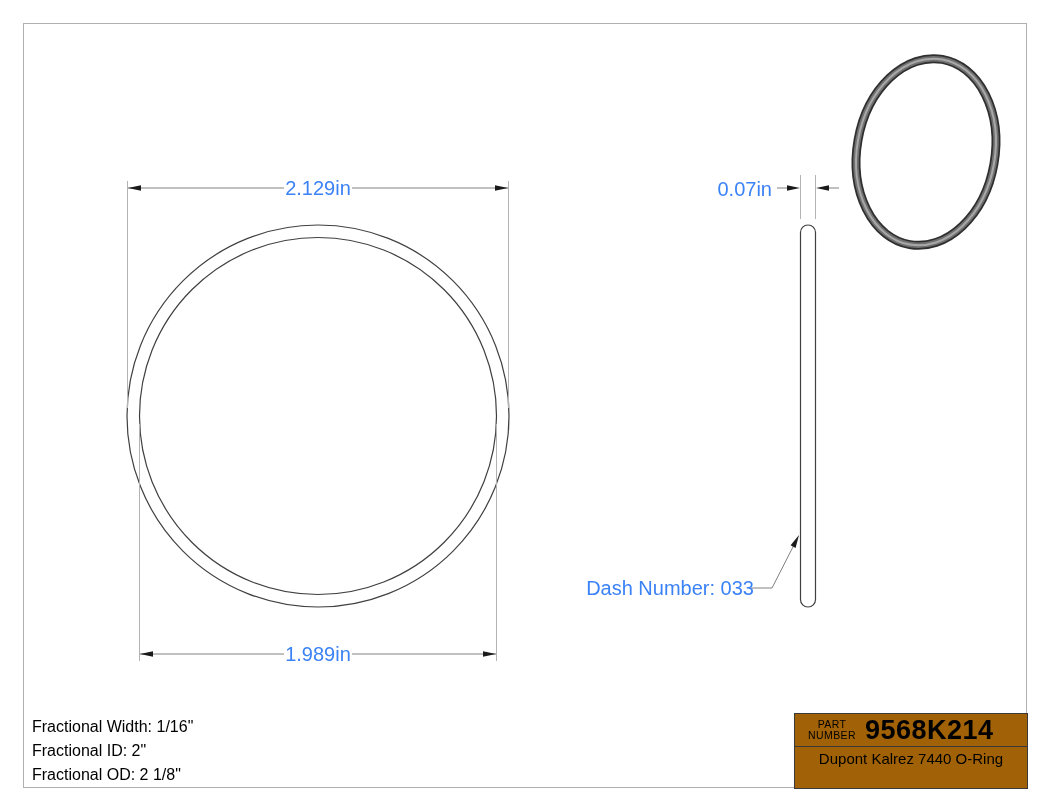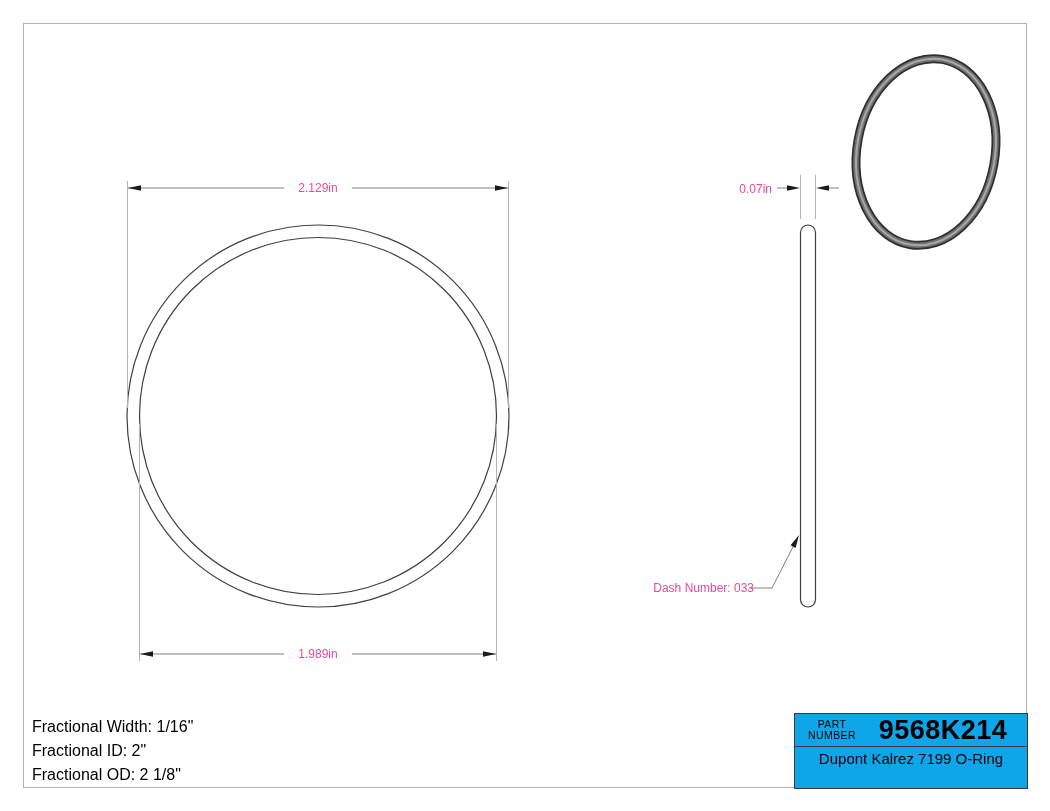--- a/index.html
+++ b/index.html
@@ -15,61 +15,61 @@
     background: #ffffff;
     overflow: hidden;
   }
   svg.linework {
     position: absolute;
     left: 0; top: 0;
     width: 1050px; height: 811px;
   }
   .label {
     position: absolute;
-    font-size: 12px;
+    font-size: 20px;
     line-height: 18px;
     white-space: nowrap;
-    color: #ec4899;
+    color: #3b82f6;
   }
   .dim-label-center { transform: translateX(-50%); }
   .notes {
     position: absolute;
     left: 32px;
     top: 715px;
     font-size: 16px;
     line-height: 24px;
     white-space: nowrap;
   }
   .part-box {
     position: absolute;
     left: 794px;
     top: 713px;
     width: 232px;
     height: 74px;
     border: 1px solid #3a3a3a;
-    background: #0ea5e9;
+    background: #a16207;
     box-sizing: content-box;
   }
   .part-box-top {
     height: 32px;
     border-bottom: 1px solid #3a3a3a;
     display: flex;
     align-items: center;
   }
   .part-label {
     width: 66px;
     margin-left: 4px;
     font-size: 10.5px;
     line-height: 11px;
     text-align: center;
     letter-spacing: 0.4px;
   }
   .part-number {
     flex: 1;
-    text-align: center;
+    text-align: left;
     font-size: 27px;
     font-weight: bold;
     letter-spacing: 0.5px;
     padding-right: 6px;
   }
   .part-box-bottom {
     text-align: center;
     font-size: 15px;
     line-height: 19px;
     padding-top: 2px;
@@ -138,17 +138,17 @@
 
   <div class="part-box">
     <div class="part-box-top">
       <div class="part-label">
         <div>PART</div>
         <div>NUMBER</div>
       </div>
       <div class="part-number">9568K214</div>
     </div>
     <div class="part-box-bottom">
-      <div>Dupont Kalrez 7199 O-Ring</div>
+      <div>Dupont Kalrez 7440 O-Ring</div>
     </div>
   </div>
 
 </div>
 
 </body></html>

